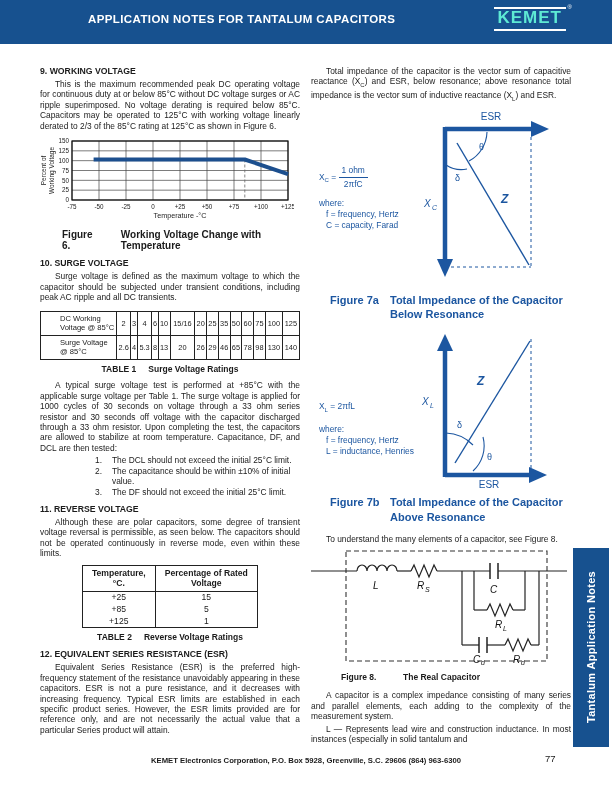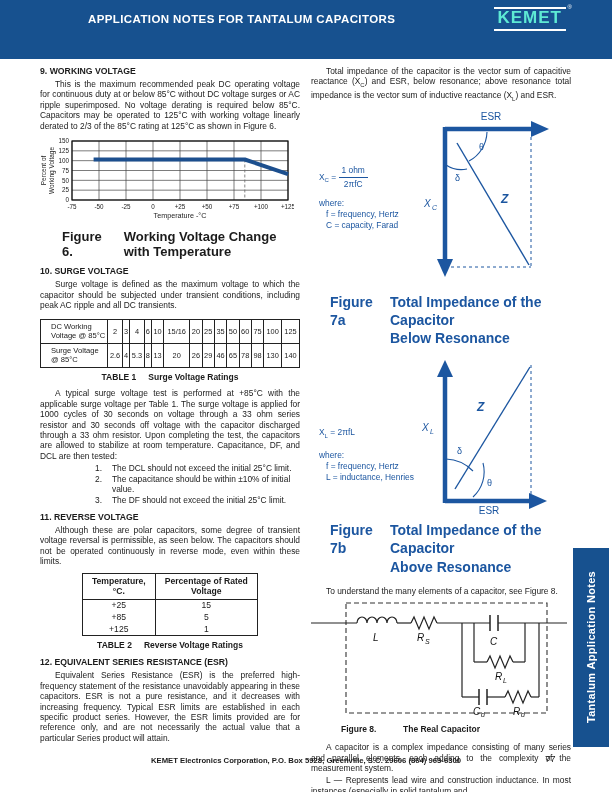--- a/index.html
+++ b/index.html
@@ -1,41 +1,41 @@
 <!DOCTYPE html>
 <html><head>
 <meta charset="utf-8">
 <style>
   html,body{margin:0;padding:0;background:#9a9a9a;}
   .page{position:relative;width:612px;height:792px;background:#ffffff;margin:0 auto;
         font-family:"Liberation Sans", sans-serif;color:#1b1b1b;overflow:hidden;}
   
-  .header{position:absolute;left:0;top:0;width:612px;height:59px;background:#17518f;}
+  .header{position:absolute;left:0;top:0;width:612px;height:44px;background:#17518f;}
   .header-title{position:absolute;left:88px;top:13px;color:#fff;font-weight:bold;
         font-size:11.5px;letter-spacing:.4px;}
   .kemet{position:absolute;right:46px;top:7px;color:#5eead4;font-weight:bold;font-size:17px;
         letter-spacing:1px;border-top:2.5px solid #fff;border-bottom:2.5px solid #fff;
         padding:0 4px 1px 4px;line-height:1.1;}
   .kemet-reg{position:absolute;right:40px;top:4px;color:#fff;font-size:6px;}
   
   .col{position:absolute;top:66px;width:260px;}
   .col-left{left:40px;}
   .col-right{left:311px;}
   h3{font-size:8.7px;font-weight:bold;margin:7px 0 3px 0;}
   h3.first{margin-top:0;}
   p.body{font-size:8.4px;line-height:1.24;text-align:justify;margin:0 0 2px 0;text-indent:15px;}
   sub{font-size:6px;}
   
   .fig6-svg{display:block;margin:5px 0 0 -4px;}
-  .figcap6{display:flex;gap:22px;font-size:13px;font-weight:bold;margin:3px 0 0 22px;}
+  .figcap6{display:flex;gap:22px;font-size:10px;font-weight:bold;margin:3px 0 0 22px;}
   
   table.t1{border-collapse:collapse;margin-top:9px;width:260px;}
   .t1 td{border:1px solid #222;font-size:7.4px;text-align:center;vertical-align:middle;
         padding:1px 0;word-break:break-all;line-height:1.15;height:21px;}
-  .t1 td.lbl{width:56px;text-align:left;padding-left:10px;word-break:normal;font-size:7.6px;}
+  .t1 td.lbl{width:56px;text-align:left;padding-left:19px;word-break:normal;font-size:7.6px;}
   .tabcap{display:flex;justify-content:center;gap:12px;font-size:8.5px;font-weight:bold;margin-top:4px;}
   table.t2{border-collapse:collapse;margin:6px auto 0 auto;width:176px;border:1.4px solid #222;}
   .t2 th{border-bottom:1.4px solid #222;font-size:8.6px;font-weight:bold;text-align:center;
         padding:3px 4px;vertical-align:bottom;line-height:1.15;}
   .t2 th + th, .t2 td + td{border-left:1.4px solid #222;}
   .t2 td{font-size:8.6px;text-align:center;padding:0 4px;line-height:1.35;}
   
   ol.slist{list-style:none;margin:1px 0 0 55px;padding:0;font-size:8.4px;line-height:1.24;}
   ol.slist li{position:relative;padding-left:17px;margin:0;}
   ol.slist .num{position:absolute;left:0;}
@@ -45,21 +45,21 @@
   .f7b{height:162px;margin-top:8px;}
   .fsvg{position:absolute;left:108px;top:0;}
   .formula{position:absolute;left:8px;color:#1c56a0;font-size:8.4px;line-height:1.3;}
   .f7a .formula{top:56px;} .f7b .formula{top:72px;}
   .frac{display:inline-block;vertical-align:middle;text-align:center;}
   .frac .num{display:block;border-bottom:1px solid #1c56a0;padding:0 3px 1px 3px;}
   .frac .den{display:block;padding-top:1px;}
   .where{margin-top:9px;}
   .where .w2{padding-left:7px;}
   .figcap{display:grid;grid-template-columns:50px auto;column-gap:10px;
-        font-size:14px;font-weight:bold;margin:4px 0 0 19px;line-height:1.3;}
+        font-size:11px;font-weight:bold;margin:4px 0 0 19px;line-height:1.3;}
   .figcap-blue{color:#1c56a0;}
   .figcap8{display:grid;grid-template-columns:46px auto;column-gap:16px;font-size:8.5px;
         font-weight:bold;margin:6px 0 0 30px;}
   
   .thick{stroke:#1c56a0;stroke-width:4.5;}
   .bluefill{fill:#1c56a0;}
   .dashln{stroke:#1c56a0;stroke-width:1;stroke-dasharray:3,3;fill:none;}
   .thin{stroke:#1c56a0;stroke-width:1.4;}
   .arc{stroke:#1c56a0;stroke-width:1.1;fill:none;}
   .dlab{fill:#1c56a0;font-size:10px;}

